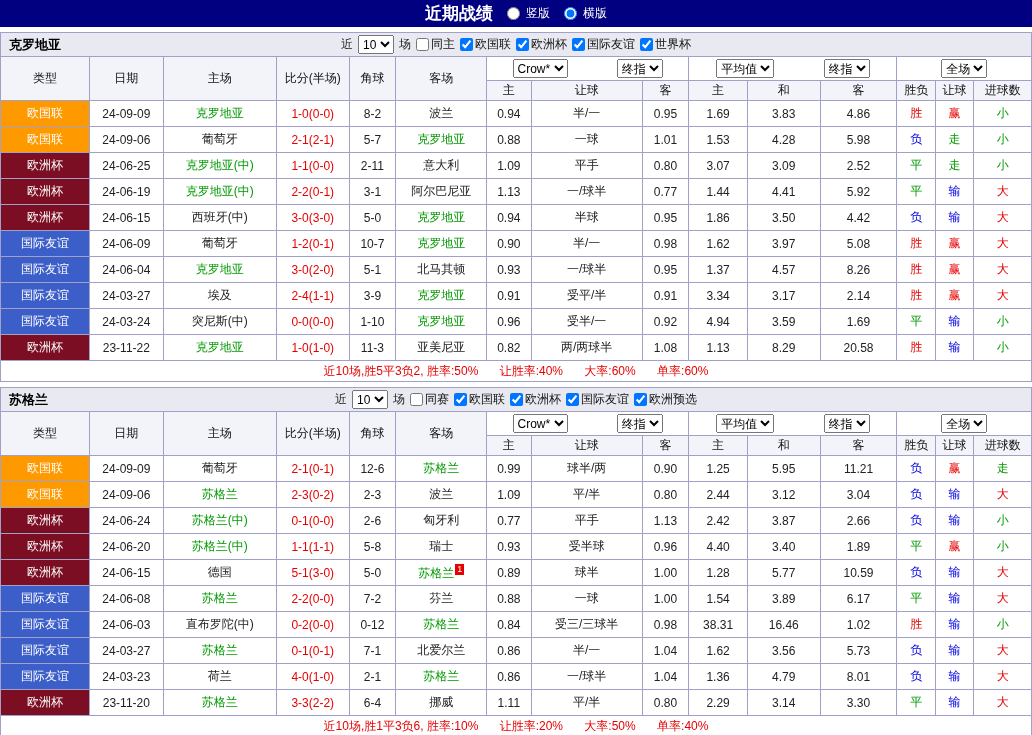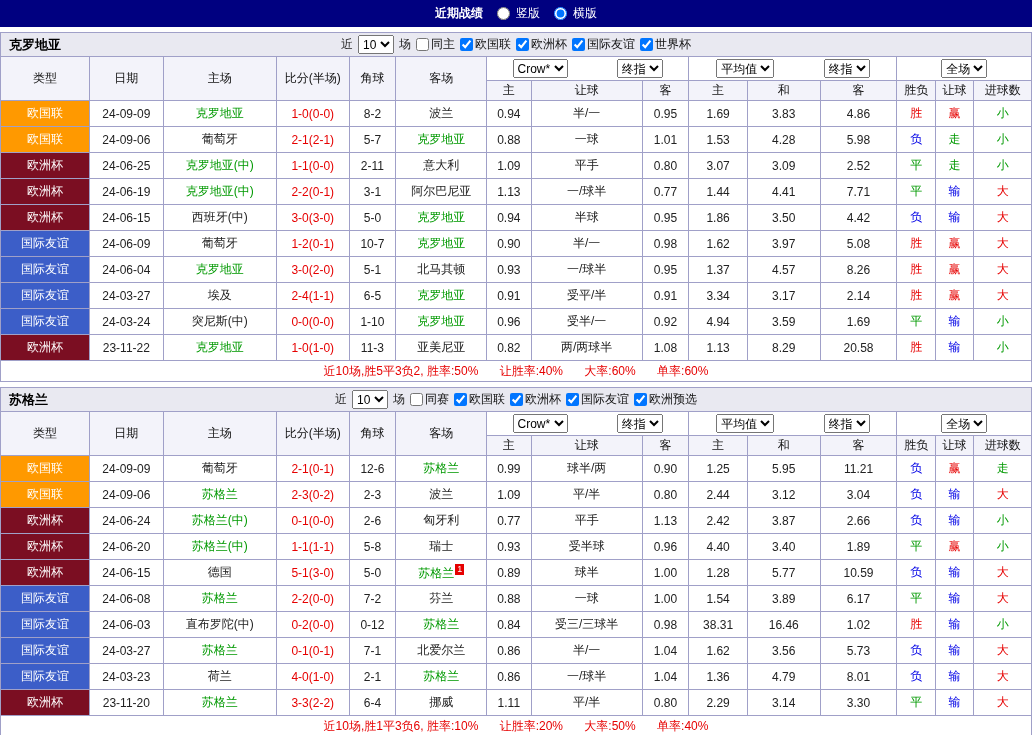--- a/index.html
+++ b/index.html
@@ -14,21 +14,21 @@
   --focus-team-text:#009900;
   --summary-text:#E60000;
   --border:#A0A0C8;
   --section-bar-bg:#E9E9F1;
   --header-bg:#F3F3FA;
 }
 *{box-sizing:border-box;margin:0;padding:0;}
 html,body{width:1032px;}
 body{font-family:"Liberation Sans","DejaVu Sans",sans-serif;font-size:12px;color:#222;background:#fff;}
 .topbar{height:27px;background:var(--topbar-bg);color:#fff;display:flex;align-items:center;justify-content:center;gap:14px;}
-.topbar-title{font-weight:bold;font-size:12px;}
+.topbar-title{font-weight:bold;font-size:17px;}
 .radio-label{display:inline-flex;align-items:center;gap:6px;color:#fff;cursor:pointer;font-size:12px;}
 .block{margin-top:5px;}
 .section-bar{position:relative;height:24px;background:var(--section-bar-bg);border:1px solid var(--border);border-bottom:none;display:flex;align-items:center;}
 .team-name{position:absolute;left:8px;font-weight:bold;font-size:13px;color:#000;}
 .filters{margin:0 auto;display:flex;align-items:center;gap:5px;}
 .filters select{font-size:12px;height:19px;}
 .cb{display:inline-flex;align-items:center;gap:2px;cursor:pointer;color:#111;}
 table{width:100%;border-collapse:collapse;table-layout:fixed;padding-left:24px;}
 th,td{border:1px solid var(--border);text-align:center;overflow:hidden;white-space:nowrap;font-weight:normal;padding:0 2px;}
 thead th{background:var(--header-bg);color:#111;}
@@ -202,21 +202,21 @@
           <td>24-06-19</td>
           <td class="team-focus">克罗地亚(中)</td>
           <td class="score">2-2(0-1)</td>
           <td>3-1</td>
           <td class="team">阿尔巴尼亚</td>
           <td>1.13</td>
           <td>一/球半</td>
           <td>0.77</td>
           <td>1.44</td>
           <td>4.41</td>
-          <td>7.71</td>
+          <td>5.92</td>
           <td class="c-draw">平</td>
           <td class="c-loss">输</td>
           <td class="c-win">大</td>
         </tr>
         <tr>
           <td class="type-cell type-maroon">欧洲杯</td>
           <td>24-06-15</td>
           <td class="team">西班牙(中)</td>
           <td class="score">3-0(3-0)</td>
           <td>5-0</td>
@@ -263,21 +263,21 @@
           <td>8.26</td>
           <td class="c-win">胜</td>
           <td class="c-win">赢</td>
           <td class="c-win">大</td>
         </tr>
         <tr>
           <td class="type-cell type-blue">国际友谊</td>
           <td>24-03-27</td>
           <td class="team">埃及</td>
           <td class="score">2-4(1-1)</td>
-          <td>6-5</td>
+          <td>3-9</td>
           <td class="team-focus">克罗地亚</td>
           <td>0.91</td>
           <td>受平/半</td>
           <td>0.91</td>
           <td>3.34</td>
           <td>3.17</td>
           <td>2.14</td>
           <td class="c-win">胜</td>
           <td class="c-win">赢</td>
           <td class="c-win">大</td>

